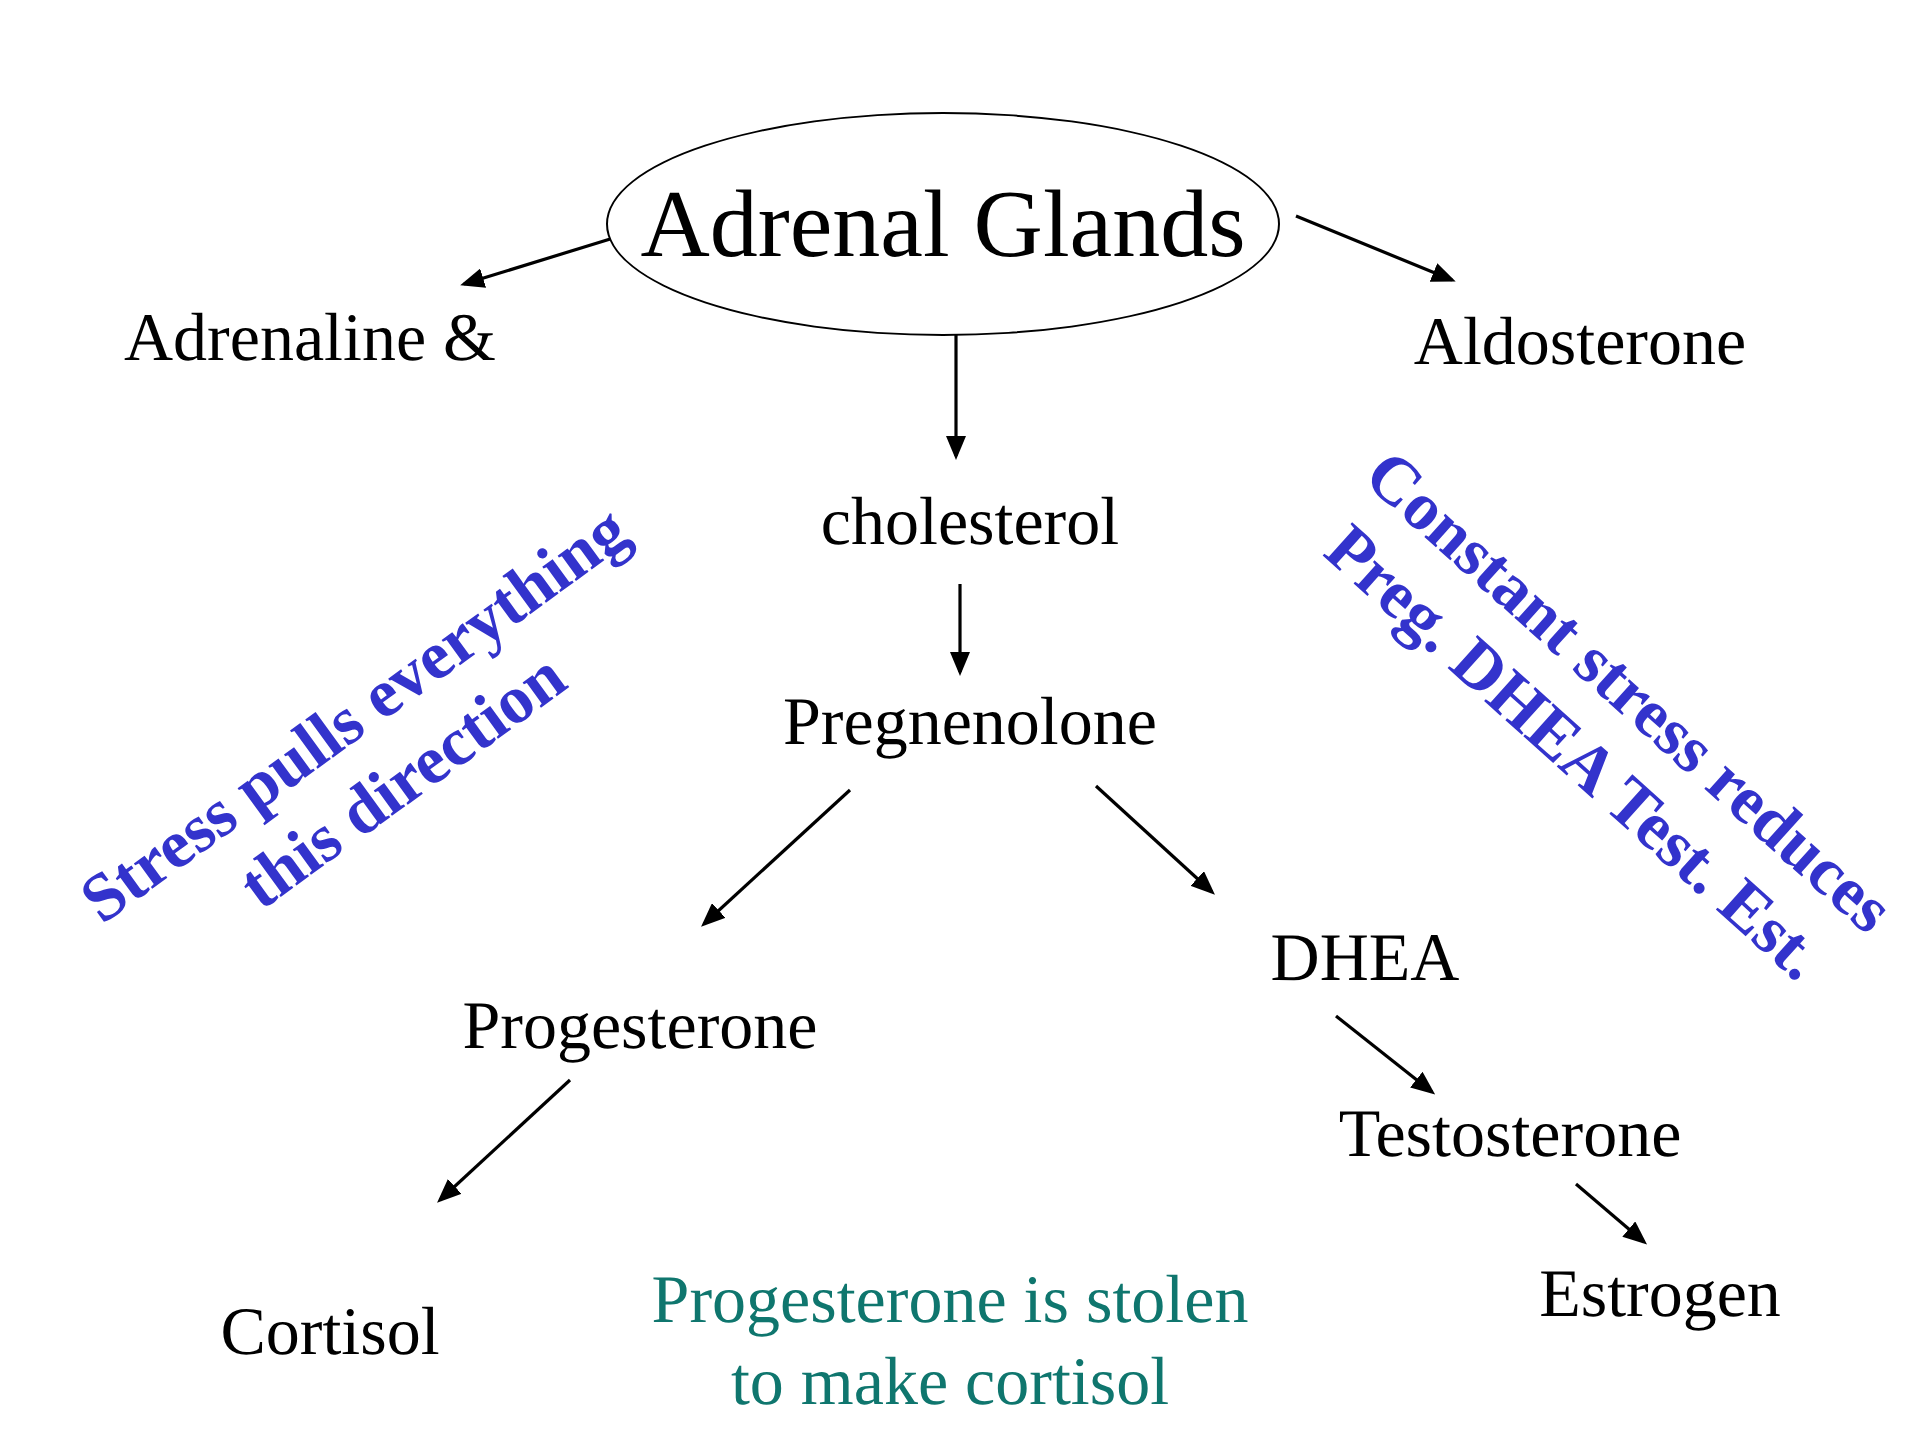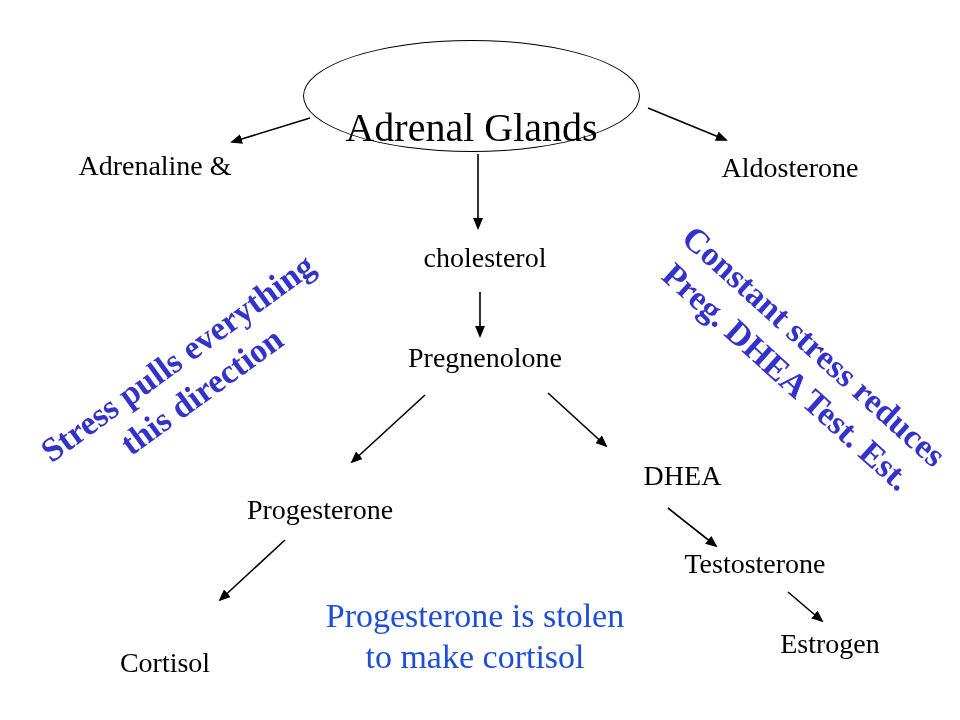--- a/index.html
+++ b/index.html
@@ -21,37 +21,37 @@
     left: 0;
     top: 0;
     width: 960px;
     height: 720px;
     z-index: 1;
   }
   .node {
     position: absolute;
     z-index: 2;
     text-align: center;
-    font-size: 28px;
+    font-size: 34px;
     line-height: 1.3;
     white-space: nowrap;
   }
   .node.multiline { white-space: normal; }
   .ellipse {
     position: absolute;
     left: 303px;
-    top: 40px;
+    top: 56px;
     width: 335px;
     height: 110px;
     border: 1.5px solid #000000;
     border-radius: 50%;
     display: flex;
-    align-items: flex-end;
+    align-items: center;
     justify-content: center;
-    font-size: 40px;
+    font-size: 48px;
     z-index: 2;
     background: #ffffff;
   }
   .annotation {
     position: absolute;
     z-index: 3;
     text-align: center;
     font-size: 34px;
     line-height: 1.2;
     white-space: nowrap;
@@ -138,18 +138,18 @@
   <div class="annotation bold rot-left" style="color:#3333cc;">
     <div>Stress pulls everything</div>
     <div>this direction</div>
   </div>
 
   <div class="annotation bold rot-right" style="color:#3333cc;">
     <div>Constant stress reduces</div>
     <div>Preg. DHEA Test. Est.</div>
   </div>
 
-  <div class="annotation bottom-note" style="color:#1d4ed8;">
+  <div class="annotation bottom-note" style="color:#0f766e;margin-top:35px;">
     <div>Progesterone is stolen</div>
     <div>to make cortisol</div>
   </div>
 
 </div>
 
 </body></html>

